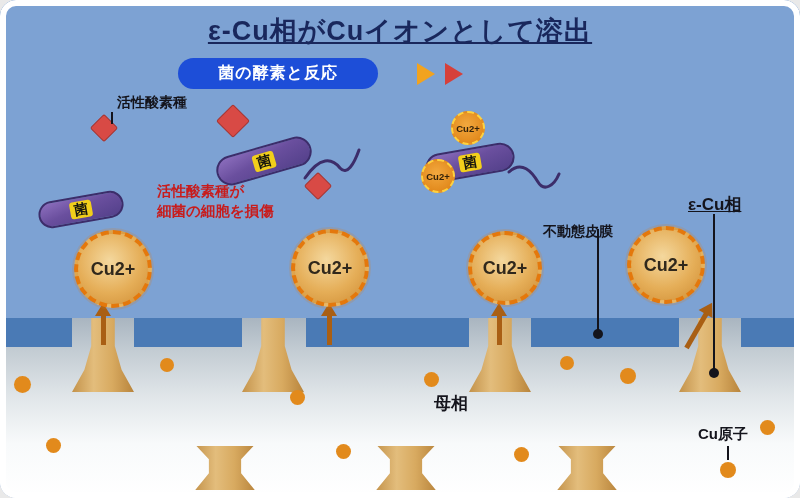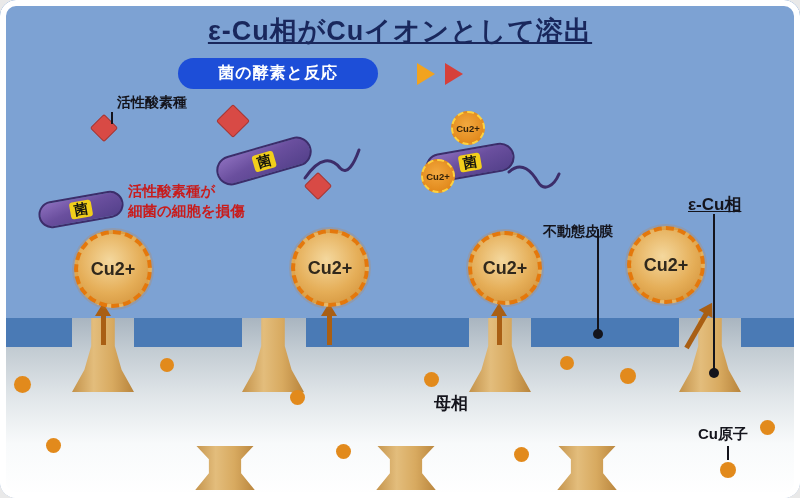--- a/index.html
+++ b/index.html
@@ -124,21 +124,21 @@
 
   <div class="abs title">ε-Cu相がCuイオンとして溶出</div>
 
   <div class="abs pill pill-left">菌の酵素と反応</div>
   <div class="abs tri tri-yellow"></div>
   <div class="abs tri tri-red"></div>
 
   <div class="abs blabel" style="left:82px;top:94px;font-size:14px;margin-left:35px;">活性酸素種</div>
   <div class="abs conn" style="left:111px;top:112px;height:12px;"></div>
 
-  <div class="abs note-red" style="left:128px;top:181px;">活性酸素種が
+  <div class="abs note-red" style="left:157px;top:181px;">活性酸素種が
 細菌の細胞を損傷</div>
 
   <div class="abs blabel" style="left:543px;top:197px;font-size:14px;margin-top:26px;">不動態皮膜</div>
   <div class="abs conn" style="left:597px;top:229px;height:103px;"></div>
   <div class="abs bdot" style="left:593px;top:329px;width:10px;height:10px;"></div>
 
   <div class="abs blabel" style="left:688px;top:193px;font-size:17px;text-decoration:underline;">ε-Cu相</div>
   <div class="abs conn" style="left:713px;top:214px;height:158px;"></div>
   <div class="abs bdot" style="left:709px;top:368px;width:10px;height:10px;"></div>
 

